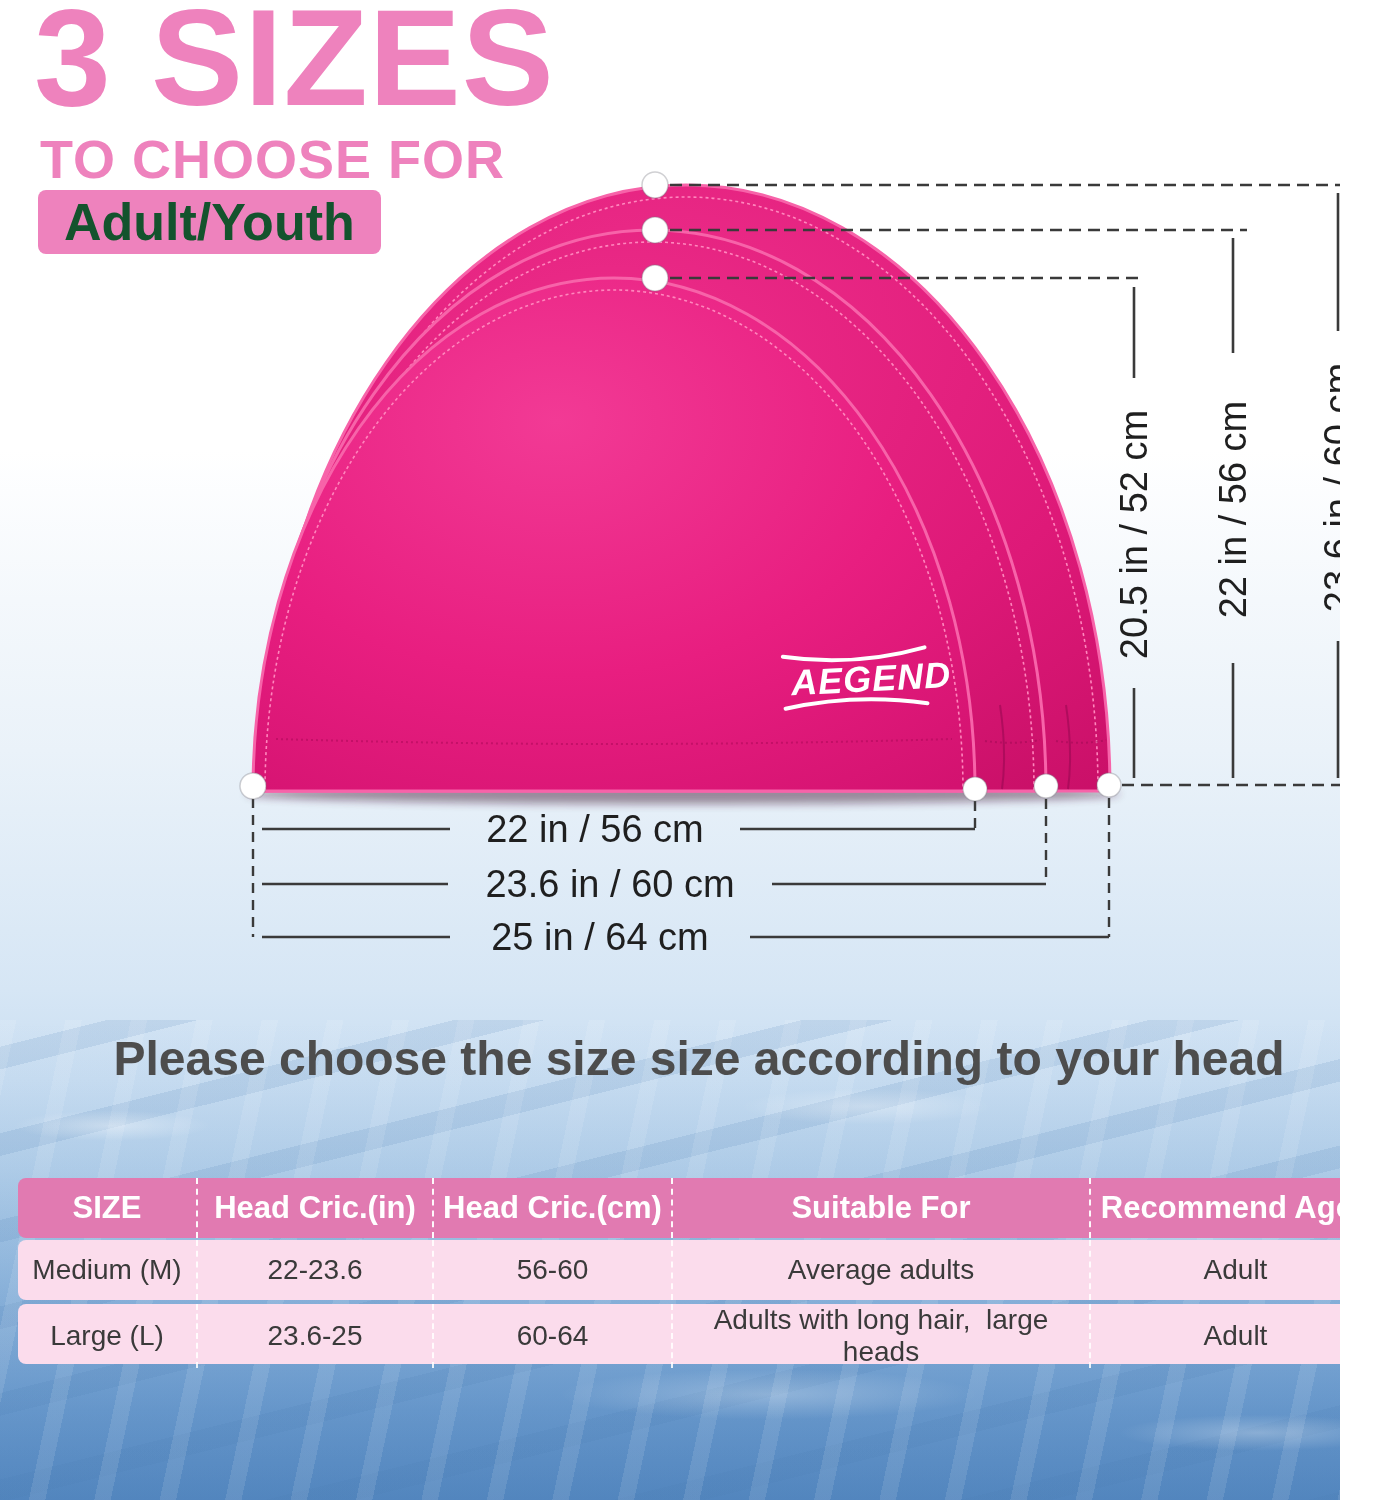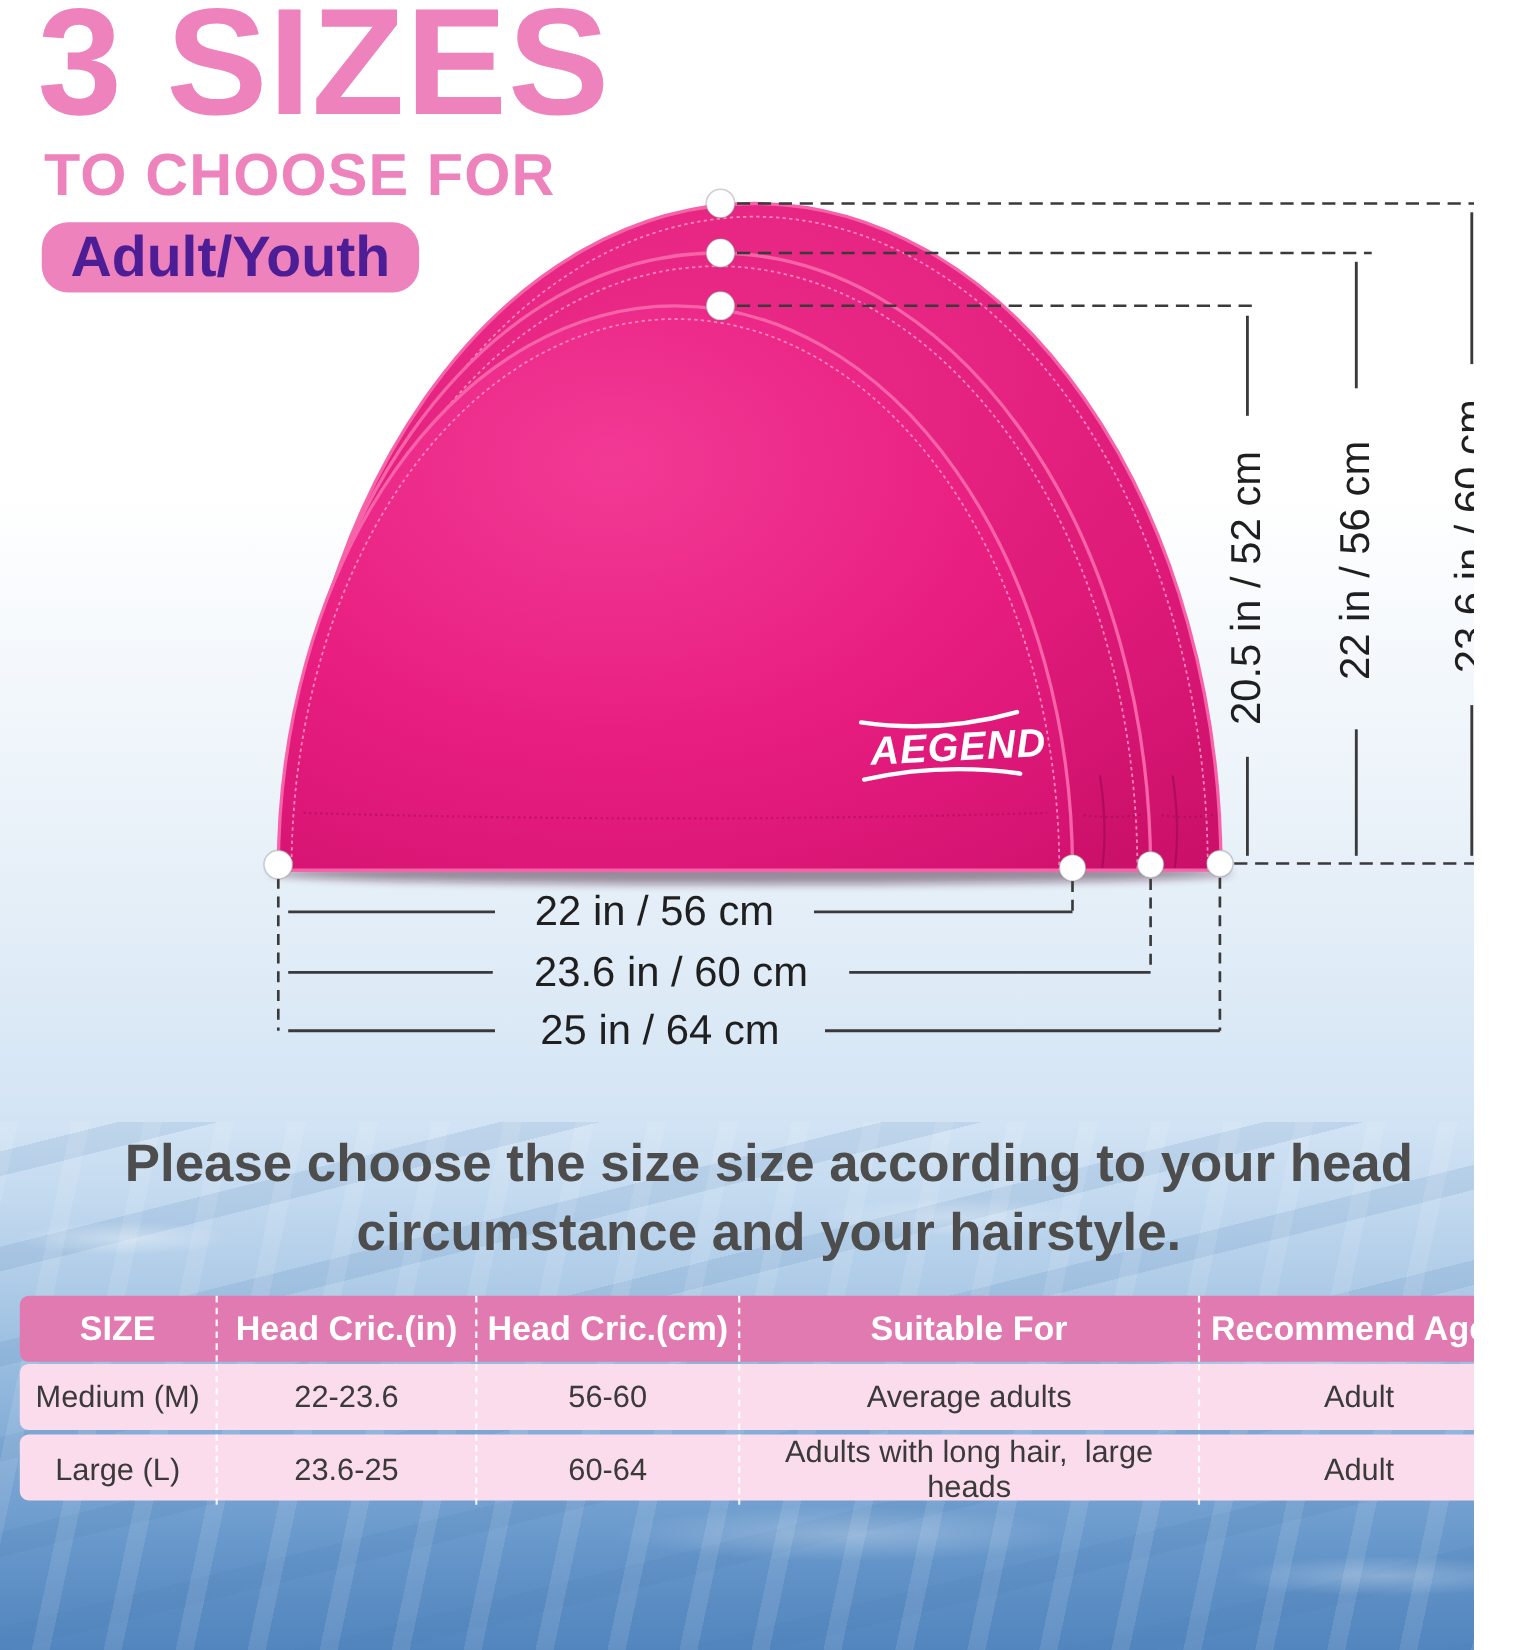--- a/index.html
+++ b/index.html
@@ -29,22 +29,22 @@
   
   .title{
     position:absolute;left:34px;top:-12px;
     font-size:138px;font-weight:800;letter-spacing:1px;color:#ee82bd;line-height:1.0;
   }
   .subtitle{
     position:absolute;left:40px;top:128px;
     font-size:54px;font-weight:800;letter-spacing:1px;color:#ee82bd;
   }
   .badge{
-    position:absolute;left:38px;top:202px;height:64px;
-    background:#ee82bd;color:#4c1d95;border-radius:24px;
+    position:absolute;left:38px;top:190px;height:64px;
+    background:#ee82bd;color:#14532d;border-radius:8px;
     font-size:52px;font-weight:800;line-height:64px;padding:0 26px;
   }
   
   .diagram{position:absolute;left:0;top:0;width:1398px;height:1010px;}
   
   .mlabel{
     position:absolute;color:#1f1f1f;font-size:38px;font-weight:400;
     text-align:center;white-space:nowrap;
   }
   .mlabel.rot{transform:rotate(-90deg);transform-origin:center center;width:320px;}
@@ -170,21 +170,20 @@
   <div class="mlabel rot" style="left:974px;top:513px;">20.5 in / 52 cm</div>
   <div class="mlabel rot" style="left:1073px;top:488px;">22 in / 56 cm</div>
   <div class="mlabel rot" style="left:1178px;top:466px;">23.6 in / 60 cm</div>
 
   <div class="mlabel hor" style="left:435px;top:808px;">22 in / 56 cm</div>
   <div class="mlabel hor" style="left:450px;top:863px;">23.6 in / 60 cm</div>
   <div class="mlabel hor" style="left:440px;top:916px;">25 in / 64 cm</div>
 
   <div class="note">
     <div>Please choose the size size according to your head</div>
-    <div>circumstance and your hairstyle.</div>
   </div>
 
   <div class="size-table">
     <div class="t-head">
       <div class="cell">SIZE</div>
       <div class="cell">Head Cric.(in)</div>
       <div class="cell">Head Cric.(cm)</div>
       <div class="cell">Suitable For</div>
       <div class="cell">Recommend Ages</div>
     </div>

